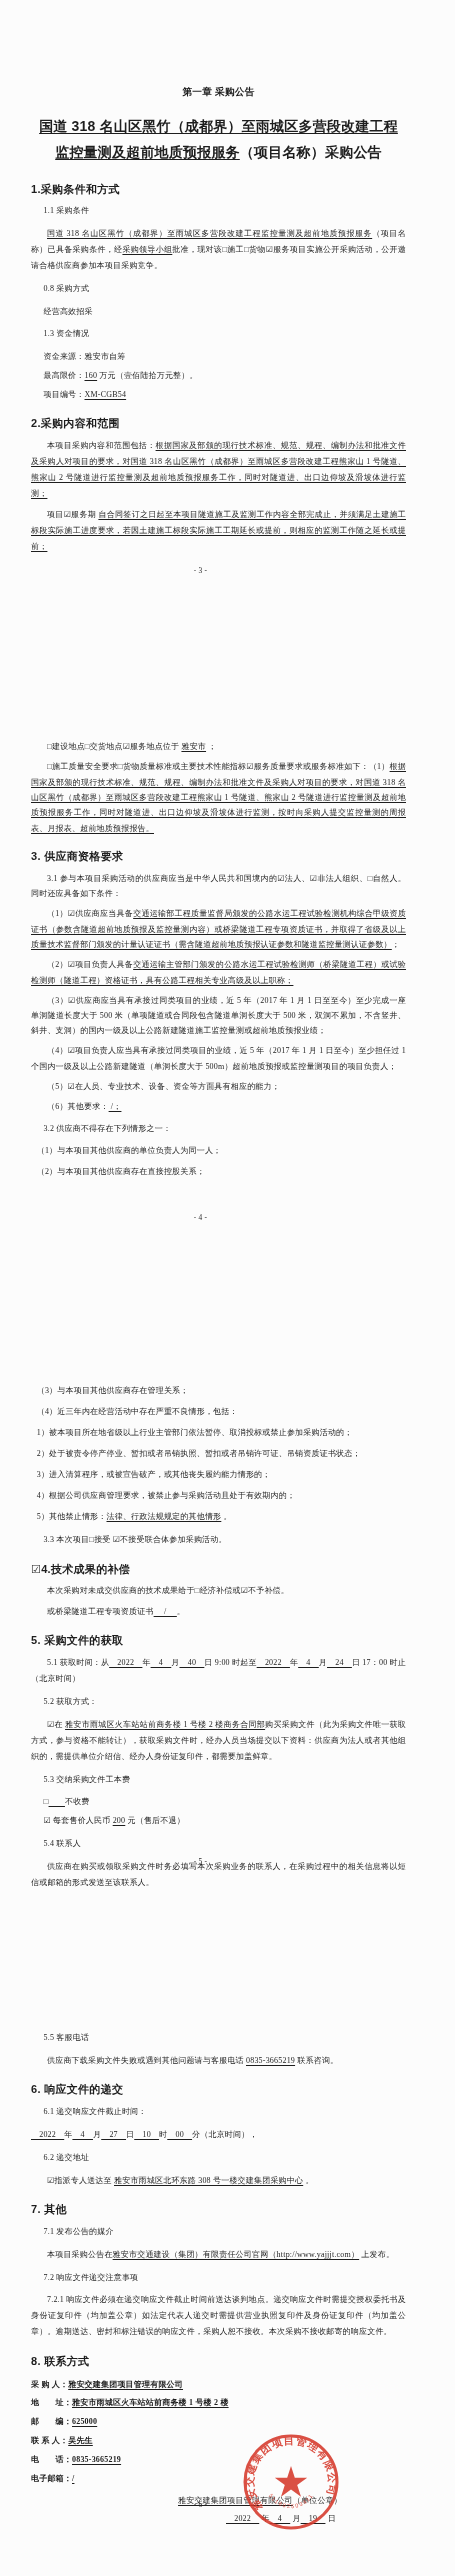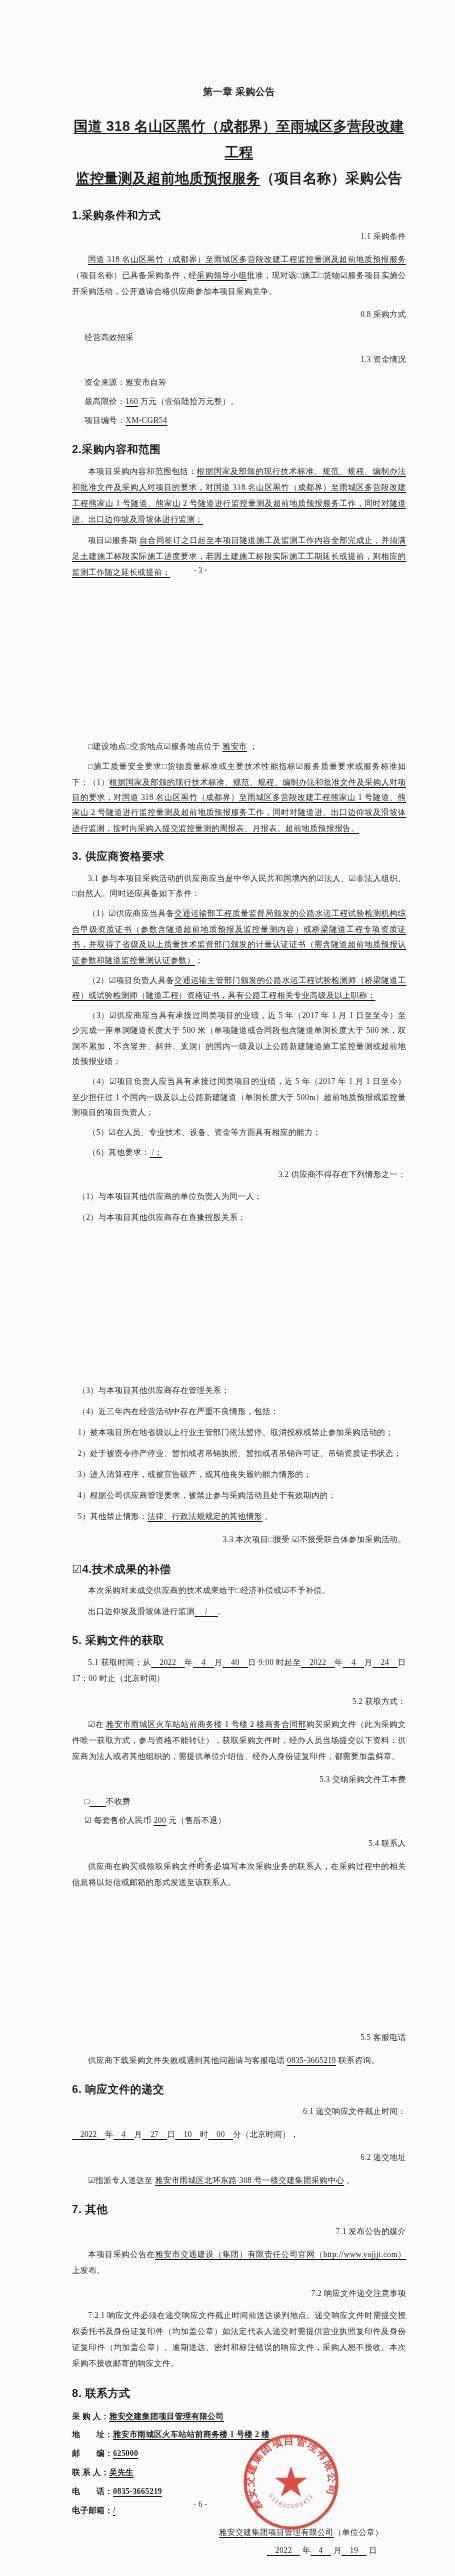--- a/index.html
+++ b/index.html
@@ -2,33 +2,33 @@
 <html style="font-size:9px"><head>
 <meta charset="utf-8">
 <style>
   html,body{margin:0;padding:0;background:#ffffff;}
   .doc{
     width:456px;height:2576px;overflow:hidden;position:relative;
     background:#fcfcfc;color:#1e1e1e;
     font-family:"Liberation Serif","DejaVu Serif",serif;
     font-size:8px;line-height:16px;letter-spacing:0.2px;
   }
-  .page{position:relative;overflow:hidden;box-sizing:border-box;padding:0 50px 0 72px;}
+  .page{position:relative;overflow:hidden;box-sizing:border-box;padding:0 50px 0 31px;}
   .pg1{height:730px;padding-top:84px;}
   .pg2{height:643px;padding-top:4.6px;line-height:15.4px;}
   .pg3{height:647px;padding-top:4.6px;}
   .pg4{height:556px;padding-top:3.4px;}
   .chapter{text-align:center;font-family:"Liberation Sans","DejaVu Sans",sans-serif;
     font-weight:bold;font-size:9.7px;margin:0 0 12.5px 0;}
   .title{ text-align:center;font-family:"Liberation Sans","DejaVu Sans",sans-serif;
     font-weight:bold;font-size:14px;line-height:26px;margin:0 0 16px 0;}
   .title .u{text-underline-offset:2.3px;}
   .h2{font-family:"Liberation Sans","DejaVu Sans",sans-serif;font-weight:bold;
     font-size:11px;margin:12.5px 0 6.8px 0;letter-spacing:0.3px;}
-  .sub{margin:6.8px 0 6.8px 12.5px;text-align:right;}
+  .sub{margin:6.8px 0 6.8px 12.5px;}
   .para{text-indent:2em;margin:4.6px 0;text-align:justify;}
   .para2{margin:5.1px 0 5.1px 5.7px;}
   .line{margin:2.8px 0 2.8px 12.5px;}
   .line0{margin:2.8px 0;}
   .u{text-decoration:underline;text-underline-offset:1.7px;}
   .pnum{position:absolute;left:0;width:401px;text-align:center;font-size:7.4px;color:#2a2a2a;}
   .pg1 .pnum{top:563px;}
   .pg2 .pnum{top:480px;}
   .pg3 .pnum{top:481px;}
   .pg4 .pnum{top:477px;}
@@ -86,21 +86,21 @@
     <div class="para2">（3）与本项目其他供应商存在管理关系；</div>
     <div class="para2">（4）近三年内在经营活动中存在严重不良情形，包括：</div>
     <div class="para2">1）被本项目所在地省级以上行业主管部门依法暂停、取消投标或禁止参加采购活动的；</div>
     <div class="para2">2）处于被责令停产停业、暂扣或者吊销执照、暂扣或者吊销许可证、吊销资质证书状态；</div>
     <div class="para2">3）进入清算程序，或被宣告破产，或其他丧失履约能力情形的；</div>
     <div class="para2">4）根据公司供应商管理要求，被禁止参与采购活动且处于有效期内的；</div>
     <div class="para2"><span>5）其他禁止情形：</span><span class="u">法律、行政法规规定的其他情形</span><span> 。</span></div>
     <div class="sub">3.3 本次项目□接受 ☑不接受联合体参加采购活动。</div>
     <div class="h2">☑4.技术成果的补偿</div>
     <div class="para">本次采购对未成交供应商的技术成果给于□经济补偿或☑不予补偿。</div>
-    <div class="para"><span>出口边仰坡及滑坡体进行监测</span><span class="u">　 / 　</span><span>。</span></div>
+    <div class="para"><span>或桥梁隧道工程专项资质证书</span><span class="u">　 / 　</span><span>。</span></div>
     <div class="h2">5. 采购文件的获取</div>
     <div class="para"><span>5.1 获取时间：从</span><span class="u">　2022　</span><span>年</span><span class="u">　4　</span><span>月</span><span class="u">　40　</span><span>日 9:00 时起至</span><span class="u">　2022　</span><span>年</span><span class="u">　4　</span><span>月</span><span class="u">　24　</span><span>日 17：00 时止（北京时间）</span></div>
     <div class="sub">5.2 获取方式：</div>
     <div class="para"><span>☑在 </span><span class="u">雅安市雨城区火车站站前商务楼 1 号楼 2 楼商务合同部</span><span>购买采购文件（此为采购文件唯一获取方式，参与资格不能转让），获取采购文件时，经办人员当场提交以下资料：供应商为法人或者其他组织的，需提供单位介绍信、经办人身份证复印件，都需要加盖鲜章。</span></div>
     <div class="sub">5.3 交纳采购文件工本费</div>
     <div class="line"><span>□</span><span class="u">　　</span><span>不收费</span></div>
     <div class="line"><span>☑ 每套售价人民币 </span><span class="u">200</span><span> 元（售后不退）</span></div>
     <div class="sub">5.4 联系人</div>
     <div class="para">供应商在购买或领取采购文件时务必填写本次采购业务的联系人，在采购过程中的相关信息将以短信或邮箱的形式发送至该联系人。</div>
     <div class="pnum">- 5 -</div>

